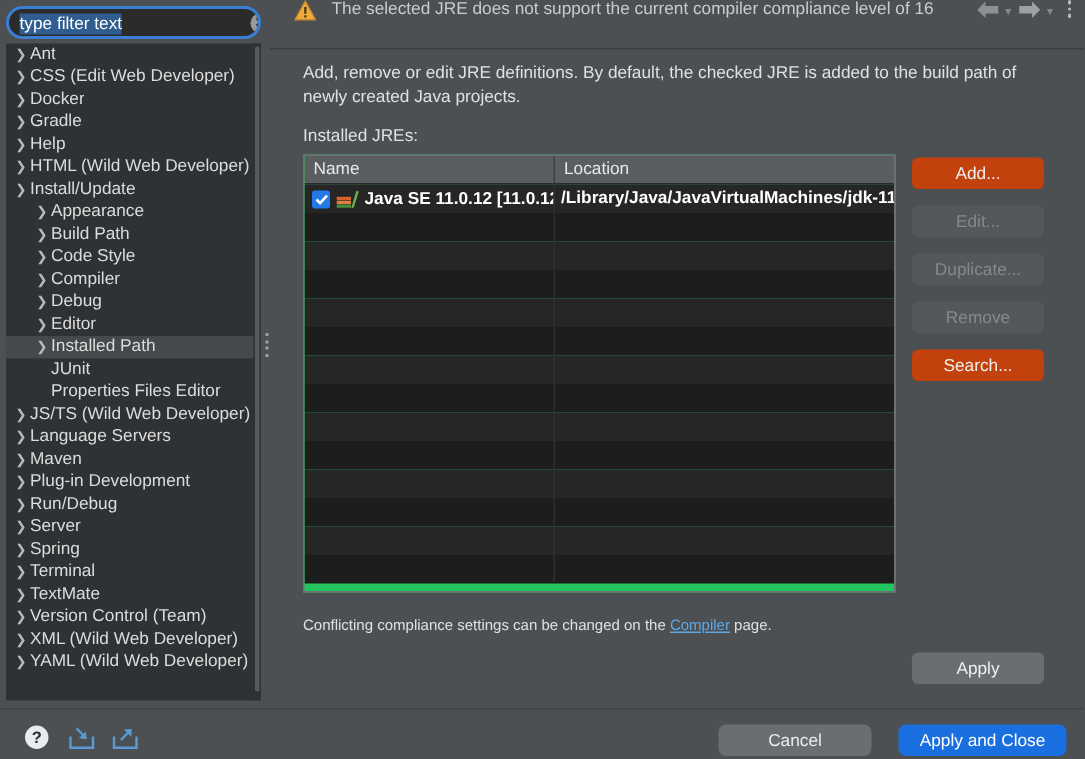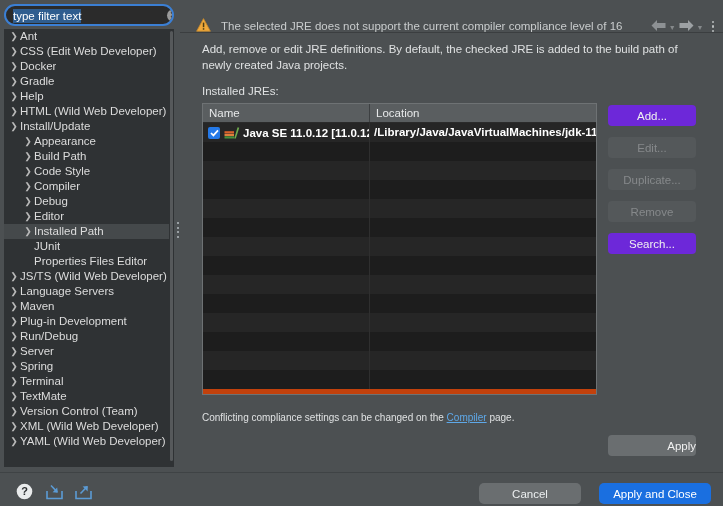--- a/index.html
+++ b/index.html
@@ -92,21 +92,21 @@
   #sash-dots i { display: block; width: 2px; height: 2px; background: #9aa0a3; }
 
   
   #right-panel {
     position: absolute; left: 180px; top: 0; width: 543px; height: 472px;
     background: #4c5052;
   }
   #header {
     position: relative; height: 33px;
     border-bottom: 1px solid #3b3e40;
-    display: flex; align-items: flex-end;
+    display: flex; align-items: flex-start;
   }
   #warn-icon {
     margin-left: 16px; margin-right: 10px;
     width: 15px; height: 14px; position: relative; flex: 0 0 auto;
   }
   #warn-icon svg { display: block; }
   #warn-text {
     color: #c9cccd; font-size: 11.5px; flex: 1;
     white-space: nowrap; overflow: hidden;
   }
@@ -128,21 +128,21 @@
     font-size: 11.5px; line-height: 16px; color: #dfe1e2;
   }
   #jres-label {
     position: absolute; left: 22px; top: 85px;
     font-size: 11.5px; color: #dfe1e2;
   }
 
   
   #table {
     position: absolute; left: 22px; top: 103px; width: 395px; height: 292px;
-    background: #c2410c;
+    background: #22c55e;
     border: 1px solid #6e7274;
     overflow: hidden;
   }
   #thead {
     display: flex; height: 19px;
     background: #5a5e60;
     border-bottom: 1px solid #2b2b2b;
     font-size: 11.5px; color: #e6e8e9;
   }
   #thead .th {
@@ -172,39 +172,39 @@
     display: flex; align-items: center; justify-content: center;
   }
   .chk svg { display: block; }
   .jre-icon { flex: 0 0 auto; width: 16px; height: 13px; margin-right: 3px; }
   .jre-name { overflow: hidden; }
 
   
   .sbtn {
     position: absolute; left: 428px; width: 88px; height: 21px;
     border-radius: 4px;
-    background: #6d28d9; border: none;
+    background: #c2410c; border: none;
     color: #f0f0f0; font-size: 11.5px;
     font-family: "Liberation Sans", sans-serif;
     cursor: pointer;
   }
   .sbtn.disabled {
     background: #54585a; color: #86898b; cursor: default;
   }
 
   #conflict {
     position: absolute; left: 22px; top: 412px;
     font-size: 10px; color: #dfe1e2; white-space: nowrap;
   }
   #conflict a { color: #5ea8e8; text-decoration: underline; cursor: pointer; }
   #apply-btn {
     position: absolute; left: 428px; top: 435px; width: 88px; height: 21px;
     border-radius: 4px; background: #6a6e70; border: none;
     color: #f0f0f0; font-size: 11.5px;
-    font-family: "Liberation Sans", sans-serif; cursor: pointer; text-align: right;
+    font-family: "Liberation Sans", sans-serif; cursor: pointer;
   }
 
   
   #bottom-bar {
     position: absolute; left: 0; top: 472px; width: 723px; height: 34px;
     background: #4c5052;
     border-top: 1px solid #3f4345;
   }
   #help-icon { position: absolute; left: 16px; top: 483px; cursor: pointer; }
   #import-icon { position: absolute; left: 45px; top: 484px; cursor: pointer; }

